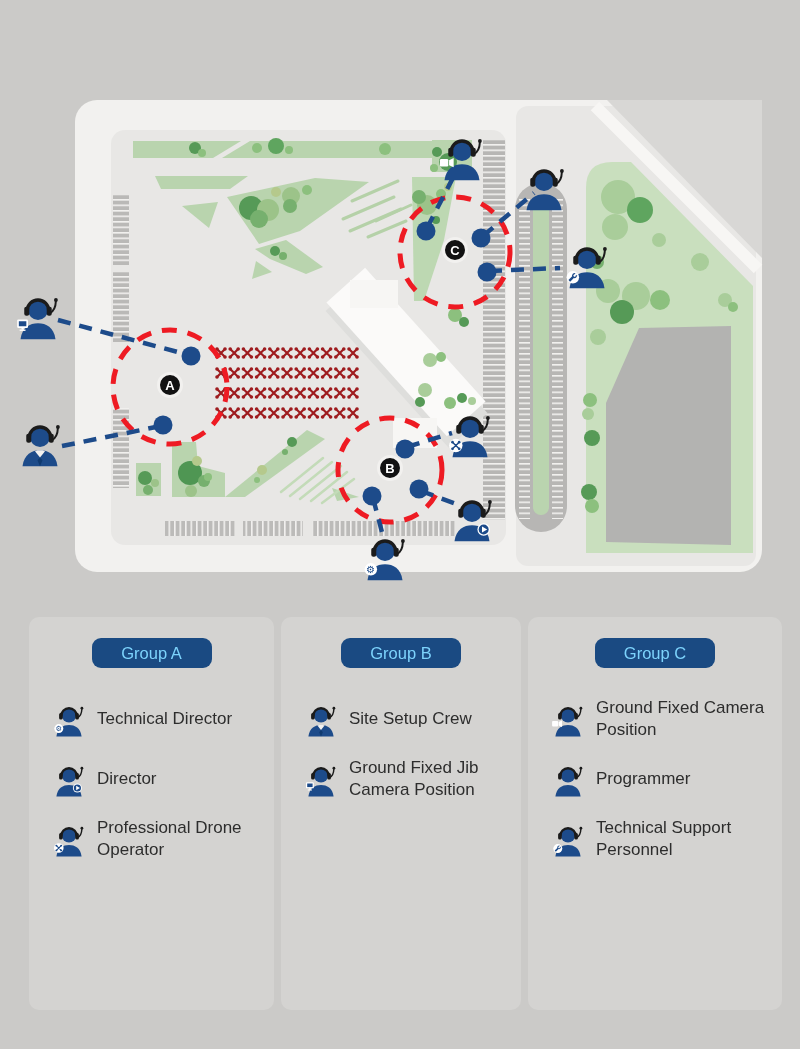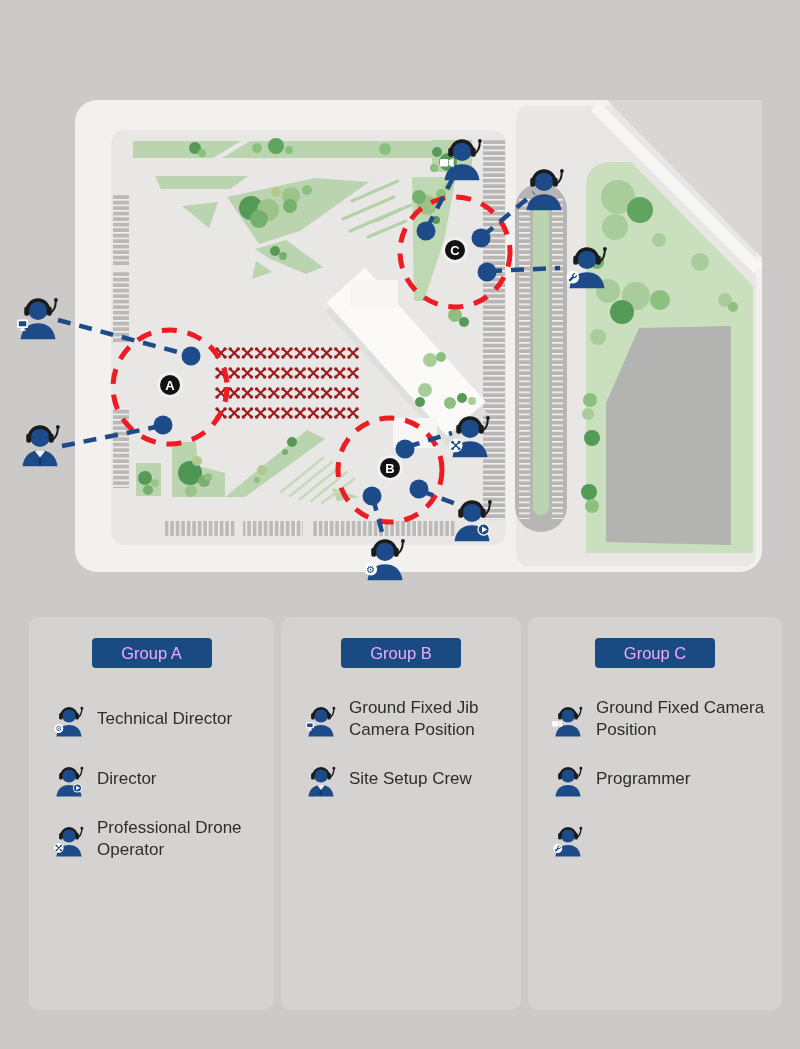--- a/index.html
+++ b/index.html
@@ -4,21 +4,21 @@
 <style>
   html,body{margin:0;padding:0;}
   body{font-family:"Liberation Sans",sans-serif;}
   .stage{position:relative;width:800px;height:1049px;background:var(--page_bg,#cbcac8);overflow:hidden;}
   .map-layer{position:absolute;left:0;top:0;pointer-events:none;}
   .card{position:absolute;top:617px;height:393px;background:var(--card_bg,#d4d3d1);border-radius:10px;}
   .card-a{left:29px;width:245px;}
   .card-b{left:281px;width:240px;}
   .card-c{left:528px;width:254px;}
   .group-btn{width:120px;height:30px;margin:21px auto 0 auto;background:var(--header_blue,#1a4a82);
-    border-radius:4px;color:#f0abfc;font-size:16.5px;line-height:30px;text-align:center;cursor:default;}
+    border-radius:9px;color:#7dd3fc;font-size:16.5px;line-height:30px;text-align:center;cursor:default;}
   .items{padding:26px 10px 0 22px;}
   .item{display:flex;align-items:center;gap:10px;min-height:50px;margin-bottom:10px;}
   .p-icon{flex:0 0 36px;width:36px;height:36px;display:flex;align-items:center;justify-content:center;}
   .p-icon svg{display:block;}
   .p-label{font-size:17px;color:#2d2d2d;line-height:1.28;}
 </style>
 </head>
 <body>
 
 <div class="stage">
@@ -391,33 +391,33 @@
         </div>
       </div>
   </div>
   <div class="card card-b">
     <div class="group-btn">Group B</div>
     <div class="items">
         <div class="item">
           <span class="p-icon">
             <svg viewBox="0 0 60 60" width="36" height="36">
               <use href="#personIcon"></use>
+              <use href="#badge-tie"></use>
+            </svg>
+          </span>
+          <span class="p-label">Site Setup Crew</span>
+        </div>
+        <div class="item">
+          <span class="p-icon">
+            <svg viewBox="0 0 60 60" width="36" height="36">
+              <use href="#personIcon"></use>
               <use href="#badge-monitor" transform="translate(12,42)"></use>
             </svg>
           </span>
           <span class="p-label">Ground Fixed Jib Camera Position</span>
-        </div>
-        <div class="item">
-          <span class="p-icon">
-            <svg viewBox="0 0 60 60" width="36" height="36">
-              <use href="#personIcon"></use>
-              <use href="#badge-tie"></use>
-            </svg>
-          </span>
-          <span class="p-label">Site Setup Crew</span>
         </div>
       </div>
   </div>
   <div class="card card-c">
     <div class="group-btn">Group C</div>
     <div class="items">
         <div class="item">
           <span class="p-icon">
             <svg viewBox="0 0 60 60" width="36" height="36">
               <use href="#personIcon"></use>
@@ -434,17 +434,18 @@
           </span>
           <span class="p-label">Programmer</span>
         </div>
         <div class="item">
           <span class="p-icon">
             <svg viewBox="0 0 60 60" width="36" height="36">
               <use href="#personIcon"></use>
               <use href="#badge-wrench" transform="translate(13,46)"></use>
             </svg>
           </span>
+          <span class="p-label">Technical Support Personnel</span>
         </div>
       </div>
   </div>
 
 </div>
 
 </body></html>

